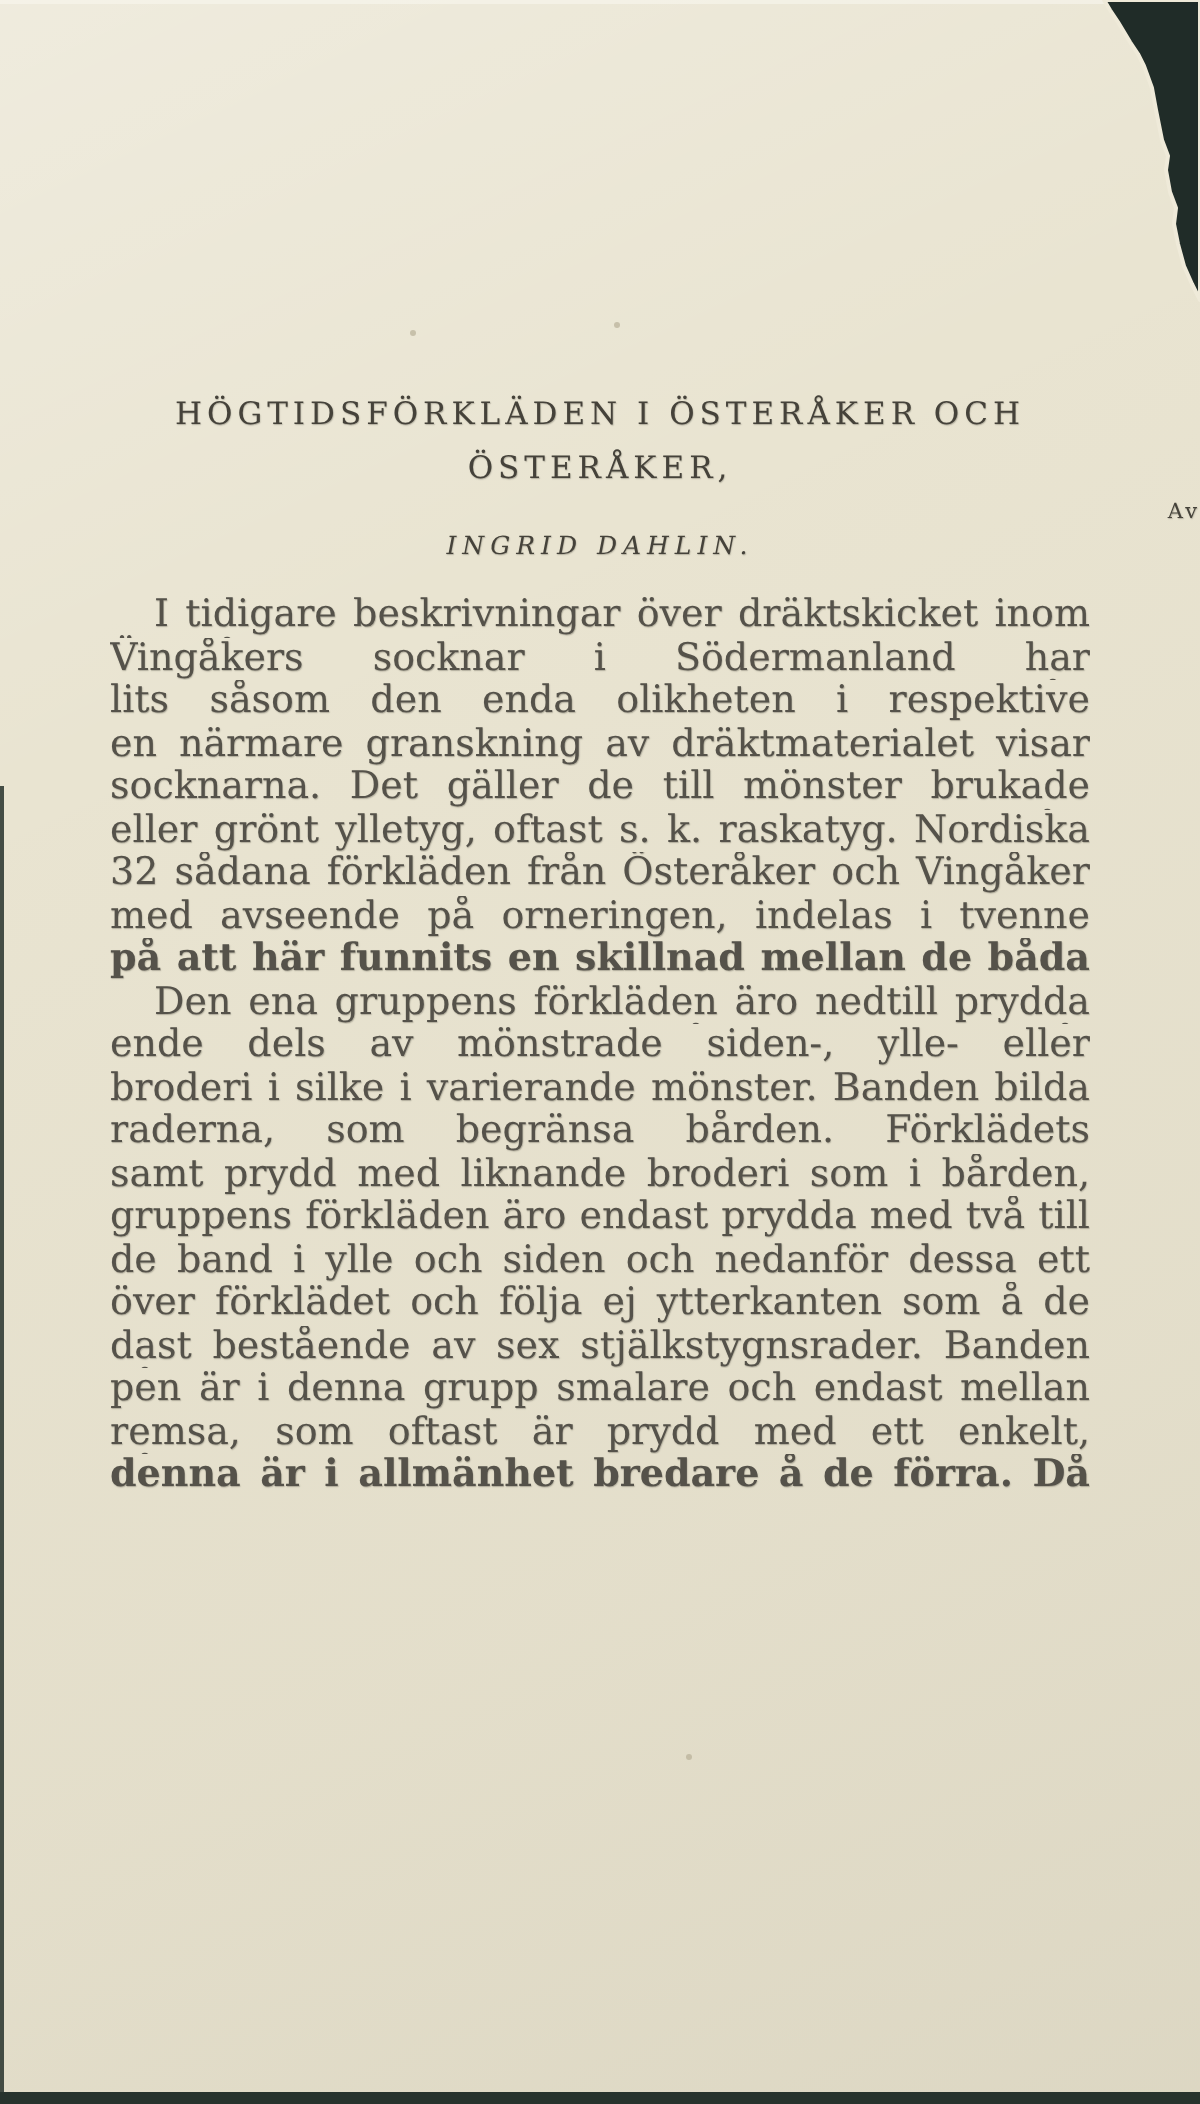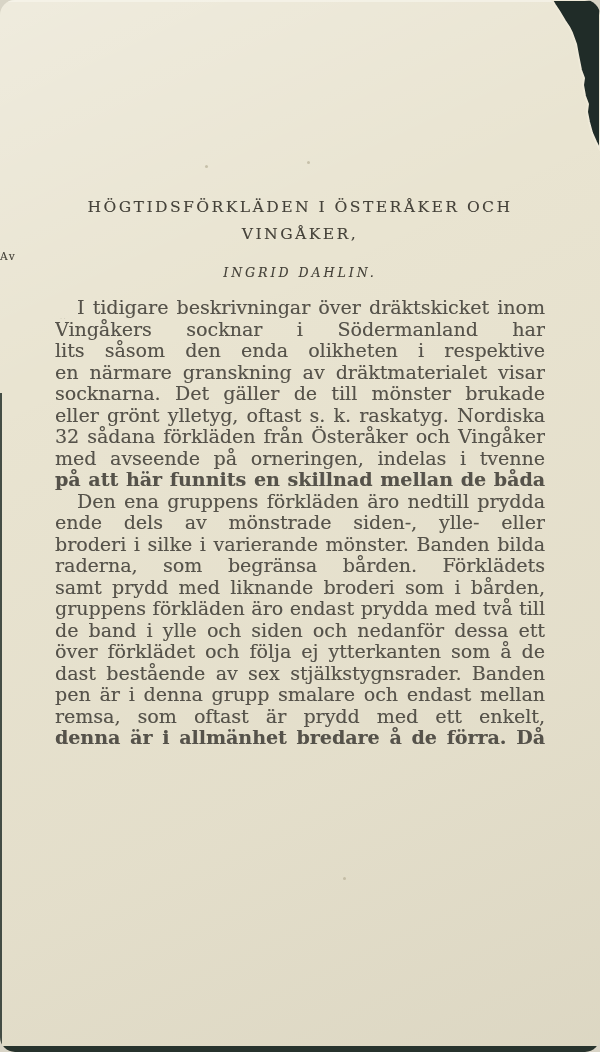--- a/index.html
+++ b/index.html
@@ -2,21 +2,21 @@
 <html><head>
 <meta charset="utf-8">
 <style>
   html, body { margin: 0; padding: 0; }
   body {
     width: 600px; height: 1052px; overflow: hidden;
     background: #d8d4c6;
     font-family: "DejaVu Serif", serif;
   }
   .page {
-    position: relative; width: 600px; height: 1052px; overflow: hidden; border-radius: 15px;
+    position: relative; width: 600px; height: 1052px; overflow: hidden;
   }
   .vignette {
     position: absolute; inset: 0; pointer-events: none;
     background: linear-gradient(155deg,
       rgba(255,255,255,0.28) 0%,
       rgba(255,255,255,0.00) 30%,
       rgba(125,114,82,0.05) 70%,
       rgba(110,100,70,0.10) 100%);
   }
   .top-edge {
@@ -32,21 +32,21 @@
     position: absolute; top: 0; right: 0; width: 70px; height: 152px;
   }
   .print { text-shadow: 0.3px 0.3px 0.6px rgba(72,68,58,0.35); }
   .title {
     position: absolute; top: 194px; left: 0; width: 100%; margin: 0;
     text-align: center; font-size: 15.5px; line-height: 27px;
     font-weight: normal; letter-spacing: 2.5px;
   }
   .byline {
     position: absolute; top: 250px; left: 0; width: 100%;
-    text-align: left; font-size: 10.5px; letter-spacing: 1.5px;
+    text-align: right; font-size: 10.5px; letter-spacing: 1.5px;
   }
   .author {
     position: absolute; top: 265px; left: 0; width: 100%;
     text-align: center; font-size: 12.5px; font-style: italic;
     letter-spacing: 3px;
   }
   .body-text {
     position: absolute; top: 297px; left: 55px; width: 490px;
     font-size: 19px; word-spacing: 0.5px;
   }
@@ -67,21 +67,21 @@
 <div class="page" style="background-color: rgb(233, 228, 209);">
 
   <div class="vignette"></div>
 
   <div class="speck" style="left:205px; top:165px;"></div>
   <div class="speck" style="left:307px; top:161px;"></div>
   <div class="speck" style="left:343px; top:877px;"></div>
 
   <h1 class="title print" style="color: rgb(69, 66, 58);">
     <span>HÖGTIDSFÖRKLÄDEN I ÖSTERÅKER OCH</span><br>
-    <span>VINGÅKER,</span>
+    <span>ÖSTERÅKER,</span>
   </h1>
 
   <div class="byline print" style="color: rgb(69, 66, 58);">Av</div>
 
   <div class="author print" style="color: rgb(69, 66, 58);">INGRID DAHLIN.</div>
 
   <div class="body-text print" id="body-text" style="color: rgb(85, 82, 74);">
       <div class="line first">I tidigare beskrivningar över dräktskicket inom Österåkers och</div>
       <div class="line">Vingåkers socknar i Södermanland har huvudbonadens form framhål-</div>
       <div class="line">lits såsom den enda olikheten i respektive sockenbors klädedräkt. Vid</div>

